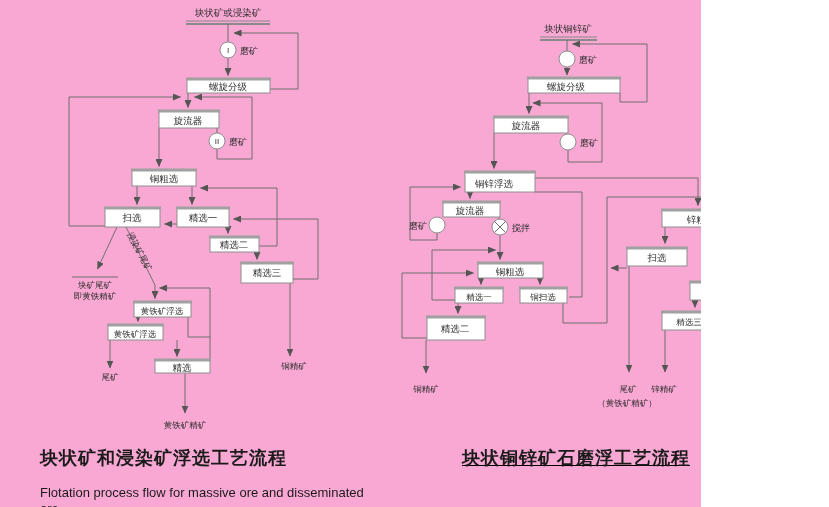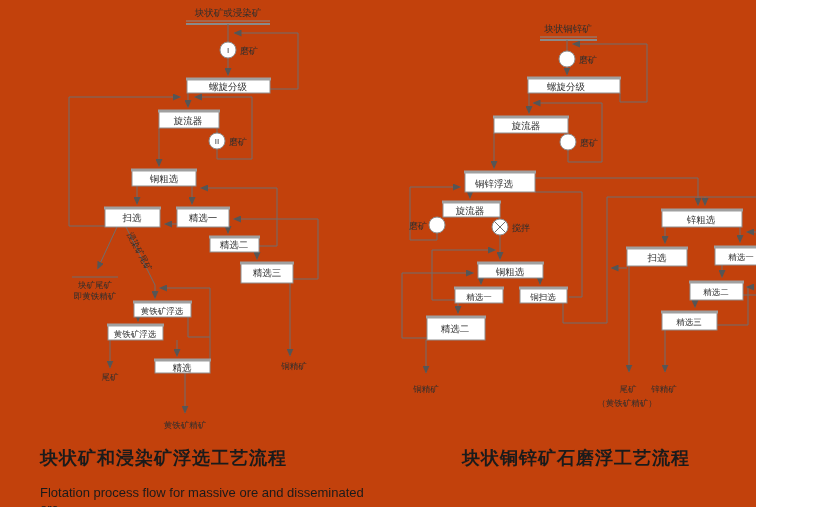--- a/index.html
+++ b/index.html
@@ -1,17 +1,17 @@
 <!DOCTYPE html>
 <html><head>
 <meta charset="utf-8">
 <style>
   html,body { margin:0; padding:0; background:#fff; }
   .stage {
-    position:relative; width:756px; height:507px; background:#c2410c;
+    position:relative; width:701px; height:507px; background:#f9a8d4;
     font-family:"Liberation Sans", sans-serif; overflow:hidden;
   }
   svg { position:absolute; left:0; top:0; }
   .edge { stroke:#6f6f6f; stroke-width:1; fill:none; }
   .rule1 { stroke:#8a8a8a; stroke-width:1.2; }
   .rule2 { stroke:#8a8a8a; stroke-width:2.2; }
   .pbox  { fill:#ffffff; stroke:#8e8e8e; stroke-width:1; }
   .ptop  { stroke:#a0a0a0; stroke-width:3; }
   .pcirc { fill:#ffffff; stroke:#8e8e8e; stroke-width:1; }
   .lbl   { font-size:9.5px; fill:#2e2e2e; text-anchor:middle; }
@@ -302,16 +302,16 @@
     <text x="664" y="392" class="sm">锌精矿</text>
     <text x="627" y="406" class="sm">（黄铁矿精矿）</text>
   </g>
 </svg>
 
 <div class="caption" style="left:40px; width:342px;">
   <div class="cap-zh">块状矿和浸染矿浮选工艺流程</div>
   <div class="cap-en">Flotation process flow for massive ore and disseminated ore</div>
 </div>
 
-<div class="caption" style="left:462px; width:336px;">
+<div class="caption" style="left:462px; width:336px;text-decoration:underline;">
   <div class="cap-zh">块状铜锌矿石磨浮工艺流程</div>
 </div>
 </div>
 
 </body></html>

